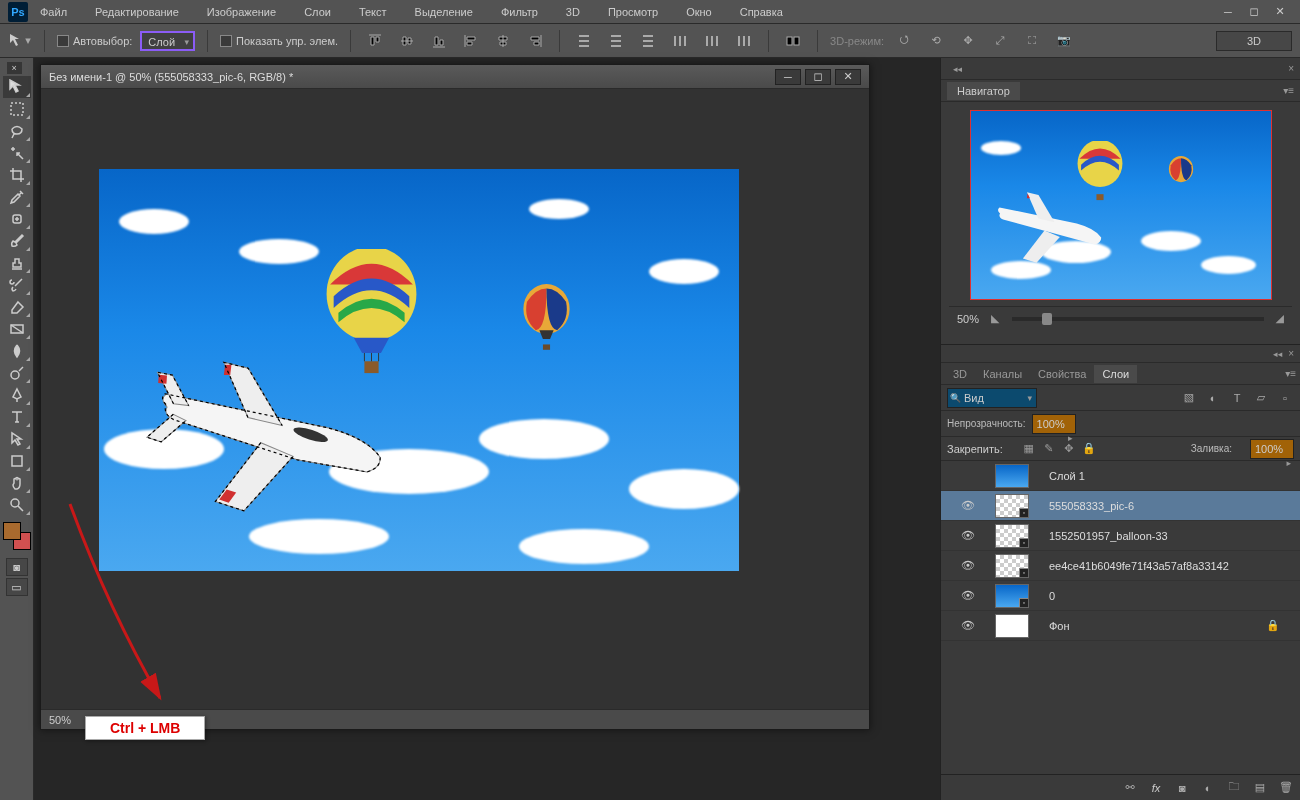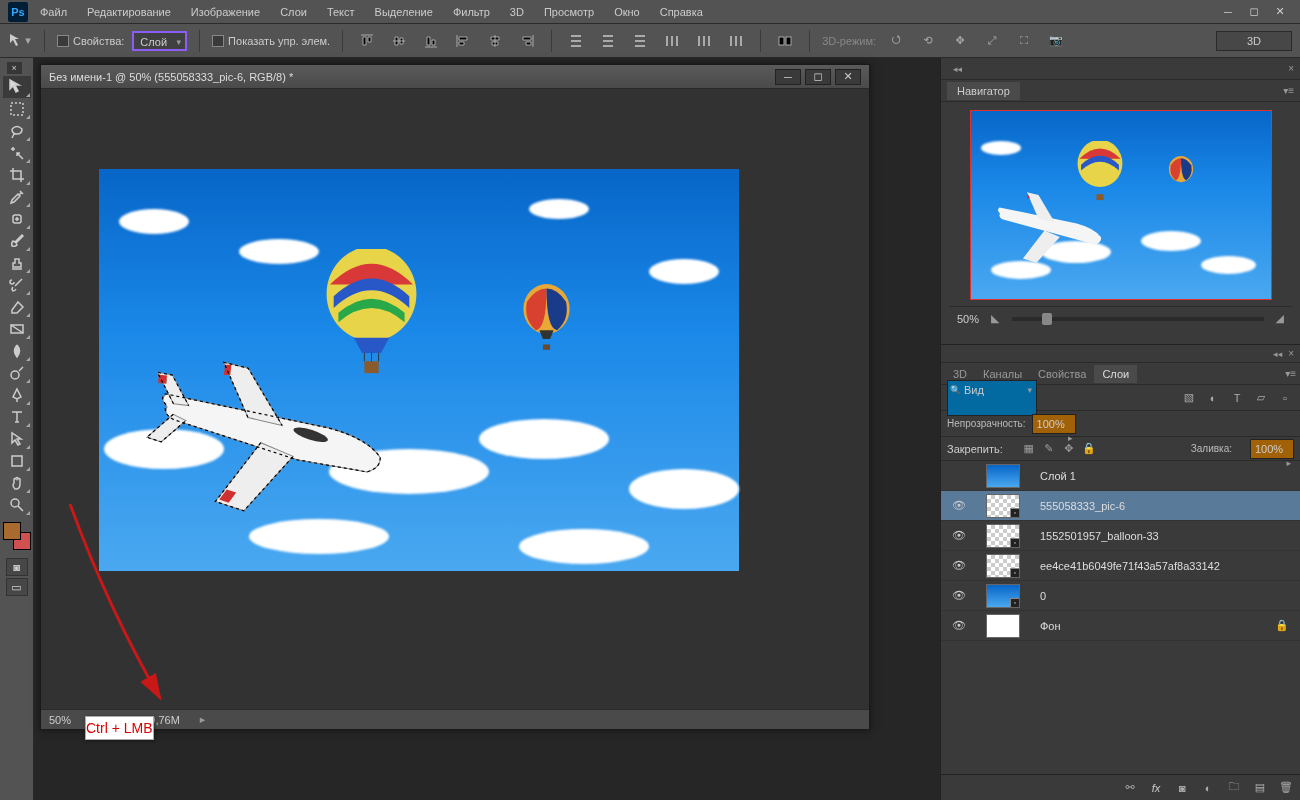--- a/index.html
+++ b/index.html
@@ -48,58 +48,58 @@
 .navigator{padding:8px;background:#3a3a3a}
 .nav-thumb{width:302px;height:190px;border:1px solid #e03030;margin:0 auto;background:linear-gradient(180deg,#0766c8 0%,#1a88e8 40%,#4aa8f0 100%);position:relative;overflow:hidden}
 .nav-zoom{height:24px;display:flex;align-items:center;padding:0 8px;gap:12px;border-top:1px solid #2a2a2a;margin-top:6px}
 .nav-slider{flex:1;height:4px;background:#2a2a2a;position:relative}
 .nav-slider::after{content:"";position:absolute;left:12%;top:-4px;width:10px;height:12px;background:#888;border-radius:2px}
 .layers-panel{flex:1;background:#3a3a3a;display:flex;flex-direction:column;border-top:1px solid #222;margin-top:6px}
 .layers-tabs{height:22px;display:flex;align-items:center;padding:0 4px;border-bottom:1px solid #2a2a2a}
 .layers-tab{padding:3px 8px;cursor:pointer;color:#999}
 .layers-tab.active{background:#4a4a4a;color:#ddd}
 .layers-filter{height:26px;display:flex;align-items:center;padding:0 6px;gap:4px;border-bottom:1px solid #2a2a2a}
-.filter-dd{background:#0369a1;border:1px solid #222;padding:2px 18px 2px 16px;position:relative;height:36px;line-height:14px;flex:0 0 90px}
+.filter-dd{background:#0c4a6e;border:1px solid #222;padding:2px 18px 2px 16px;position:relative;height:20px;line-height:14px;flex:0 0 90px}
 .filter-dd::before{content:"🔍";position:absolute;left:2px;top:2px;font-size:9px}
 .filter-dd::after{content:"▾";position:absolute;right:4px;font-size:9px;color:#999}
 .filter-icons{display:flex;gap:6px;margin-left:auto}
 .filter-icon{width:18px;height:18px;display:flex;align-items:center;justify-content:center;cursor:pointer;color:#aaa}
 .layers-blend{height:26px;display:flex;align-items:center;padding:0 6px;gap:6px;border-bottom:1px solid #2a2a2a}
 .blend-dd{background:#474747;border:1px solid #222;padding:2px 18px 2px 6px;position:relative;flex:1;height:20px;line-height:14px}
 .blend-dd::after{content:"▾";position:absolute;right:4px;font-size:9px;color:#999}
 .opacity-label{font-size:10px;color:#bbb}
 .opacity-val{background:#a16207;border:1px solid #222;padding:2px 12px 2px 4px;width:44px;position:relative;height:20px;line-height:14px}
 .opacity-val::after{content:"▸";position:absolute;right:2px;font-size:9px;color:#999}
 .layers-lock{height:24px;display:flex;align-items:center;padding:0 6px;gap:18px;border-bottom:1px solid #2a2a2a;font-size:10px}
 .lock-icons{display:flex;gap:4px}
 .lock-icon{width:16px;height:16px;display:flex;align-items:center;justify-content:center;color:#999}
 .layer-list{flex:1;overflow:auto;background:#3a3a3a}
-.layer-row{height:30px;display:flex;align-items:center;padding:0 11px;gap:20px;border-bottom:1px solid #333;cursor:pointer}
+.layer-row{height:30px;display:flex;align-items:center;padding:0 20px;gap:20px;border-bottom:1px solid #333;cursor:pointer}
 .layer-row.selected{background:#5a7a9a}
 .eye{width:14px;height:14px;display:flex;align-items:center;justify-content:center;color:#ccc}
 .layer-thumb{width:34px;height:24px;border:1px solid #666;background:#ddd;position:relative;overflow:hidden}
 .layer-thumb.checker{background:repeating-conic-gradient(#ccc 0 25%,#fff 0 50%) 0 0/8px 8px}
 .layer-thumb.sky{background:linear-gradient(#0766c8,#4aa8f0)}
 .layer-thumb.white{background:#fff}
 .smart-badge{position:absolute;bottom:-1px;right:-1px;width:10px;height:10px;background:#222;border:1px solid #888;font-size:7px;display:flex;align-items:center;justify-content:center}
 .layer-name{font-size:11px;color:#ddd;white-space:nowrap;overflow:hidden;text-overflow:ellipsis;flex:1}
 .layer-lockicon{margin-left:auto;color:#aaa}
 .layers-footer{height:26px;display:flex;align-items:center;justify-content:flex-end;padding:0 6px;gap:10px;border-top:1px solid #222;background:#3a3a3a}
 .footer-icon{width:16px;height:16px;display:flex;align-items:center;justify-content:center;color:#aaa;cursor:pointer}
-.tooltip{position:absolute;background:#fff;color:#d00;border:1px solid #aaa;padding:3px 0;font-size:14px;font-weight:normal;box-shadow:1px 1px 4px rgba(0,0,0,0.4)}
+.tooltip{position:absolute;background:#fff;color:#d00;border:1px solid #aaa;padding:3px 24px;font-size:14px;font-weight:bold;box-shadow:1px 1px 4px rgba(0,0,0,0.4)}
 .arrow-annot{position:absolute;pointer-events:none}
 .balloon{position:absolute}
 .plane{position:absolute}
 </style>
 </head>
 <body>
 
 <div class="menubar">
   <div class="ps-logo">Ps</div>
-  <div id="menu-items" style="display: flex;">
+  <div id="menu-items" style="display: flex; gap: 8px;">
       <div class="menu-item">Файл</div>
       <div class="menu-item">Редактирование</div>
       <div class="menu-item">Изображение</div>
       <div class="menu-item">Слои</div>
       <div class="menu-item">Текст</div>
       <div class="menu-item">Выделение</div>
       <div class="menu-item">Фильтр</div>
       <div class="menu-item">3D</div>
       <div class="menu-item">Просмотр</div>
       <div class="menu-item">Окно</div>
@@ -112,21 +112,21 @@
   </div>
 </div>
 
 <div class="optbar">
   <div class="opt-icon"><svg viewBox="0 0 16 16">
         <path d="M1 1 L1 10 L4 7 L7 13 L9 12 L6 6 L10 6 Z" fill="#ccc"></path>
       </svg>▾</div>
   <div class="sep"></div>
   <label style="display:flex;align-items:center">
       <span class="checkbox"></span>
-      <span>Свойства:</span>
+      <span>Автовыбор:</span>
     </label>
   <div class="dropdown">Слой</div>
   <div class="sep"></div>
   <label style="display:flex;align-items:center">
       <span class="checkbox"></span>
       <span>Показать упр. элем.</span>
     </label>
   <div class="sep"></div>
   <div class="opt-icon">
       <svg viewBox="0 0 16 16">

